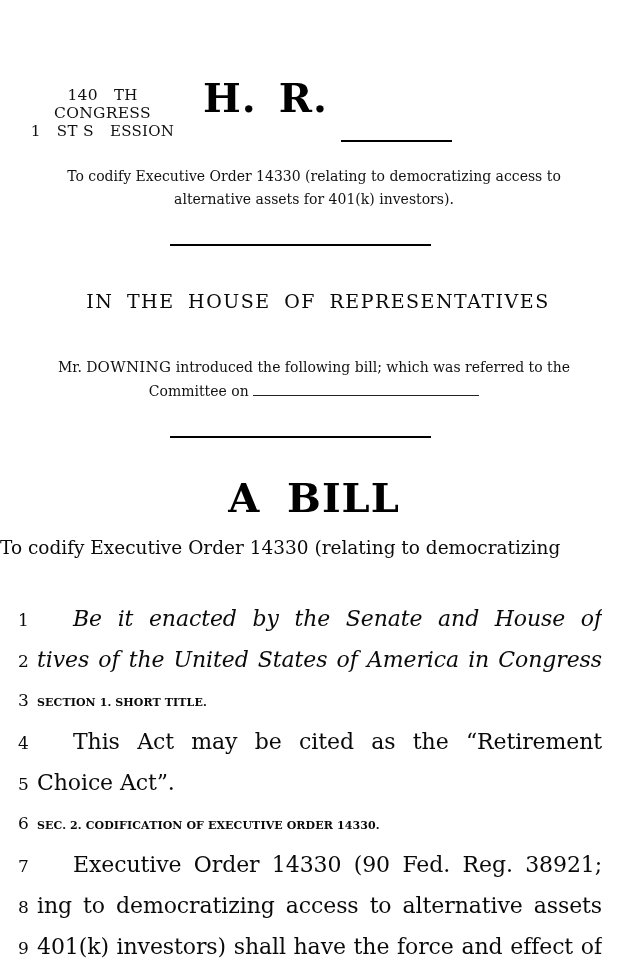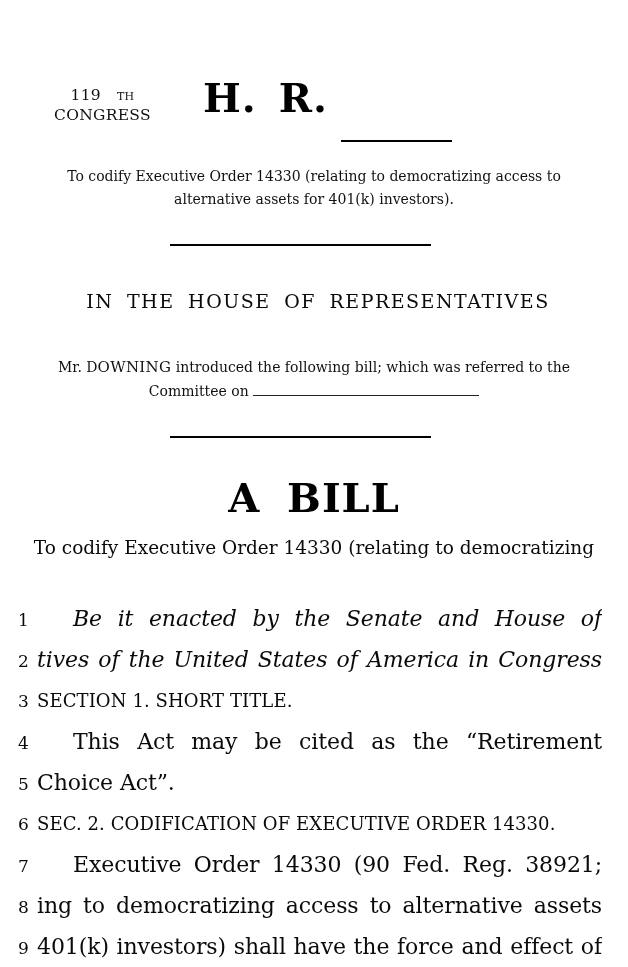--- a/index.html
+++ b/index.html
@@ -19,21 +19,21 @@
   .sig-block { position:absolute; top:26px; left:322px; width:245px; text-align:center; }
   .sig-dotted { height:0; border-bottom:2px dotted #3a3a3a; margin-bottom:8px; }
   .sig-caption { font-size:12px; letter-spacing:0.2px; color:#111; }
 
   
   .congress-block {
     position:absolute; top:86px; left:20px; width:165px;
     text-align:center; font-size:15.5px; line-height:18px; color:#111;
     letter-spacing:0.3px;
   }
-  .sc { font-size:11px;margin-left:16px; }
+  .sc { font-size:15px;margin-left:16px; }
 
   
   .hr-title {
     position:absolute; top:78px; left:203px;
     font-size:40px; font-weight:700; letter-spacing:1px; word-spacing:7px;
     color:#000; line-height:1;
   }
   .hr-blank {
     position:absolute; top:118px; left:341px; width:111px; height:24px;
     border-bottom:2.5px solid #000;
@@ -70,45 +70,46 @@
   
   .a-bill {
     position:absolute; top:478px; left:0; width:628px; text-align:center;
     font-size:40px; font-weight:700; letter-spacing:1px; word-spacing:12px;
     color:#000; line-height:1;
   }
 
   
   .purpose-long {
     position:absolute; top:528px; left:0; width:628px;
-    text-align:center; font-size:18.5px; line-height:39px; color:#0a0a0a;
+    text-align:left; font-size:18.5px; line-height:39px; color:#0a0a0a;
   }
 
   
   .bill-body { position:absolute; top:598px; left:18px; width:584px; }
   .row { display:flex; align-items:baseline; height:41px; line-height:41px; }
   .num { width:19px; flex:none; font-size:17px; color:#0a0a0a; }
   .text {
     flex:1; display:block; height:41px; overflow:hidden;
     font-size:22px; letter-spacing:-0.1px; color:#0a0a0a;
   }
   .italic { font-style:italic; }
   .ind { text-indent:36px; }
-  .heading { font-weight:400; font-size:18px; letter-spacing:0.1px; }
+  .heading { font-weight:700; font-size:11px; letter-spacing:0.1px; }
   .jfy { text-align:justify; text-align-last:justify; }
   .jfy::after { content:""; display:inline-block; width:100%; }
 </style>
 </head>
 <body>
 
 <div class="page">
 
 
   <div class="congress-block">
-    <div><span>119</span><span class="sc">TH</span> <span>CONGRESS</span></div>
+    <div><span>140</span><span class="sc">TH</span> <span>CONGRESS</span></div>
+    <div><span>1</span><span class="sc">ST</span> <span>S</span><span class="sc">ESSION</span></div>
   </div>
 
   <div class="hr-title">H. R.</div>
   <div class="hr-blank"></div>
 
   <div class="purpose-short">
     <div>To codify Executive Order 14330 (relating to democratizing access to</div>
     <div>alternative assets for 401(k) investors).</div>
   </div>
 

